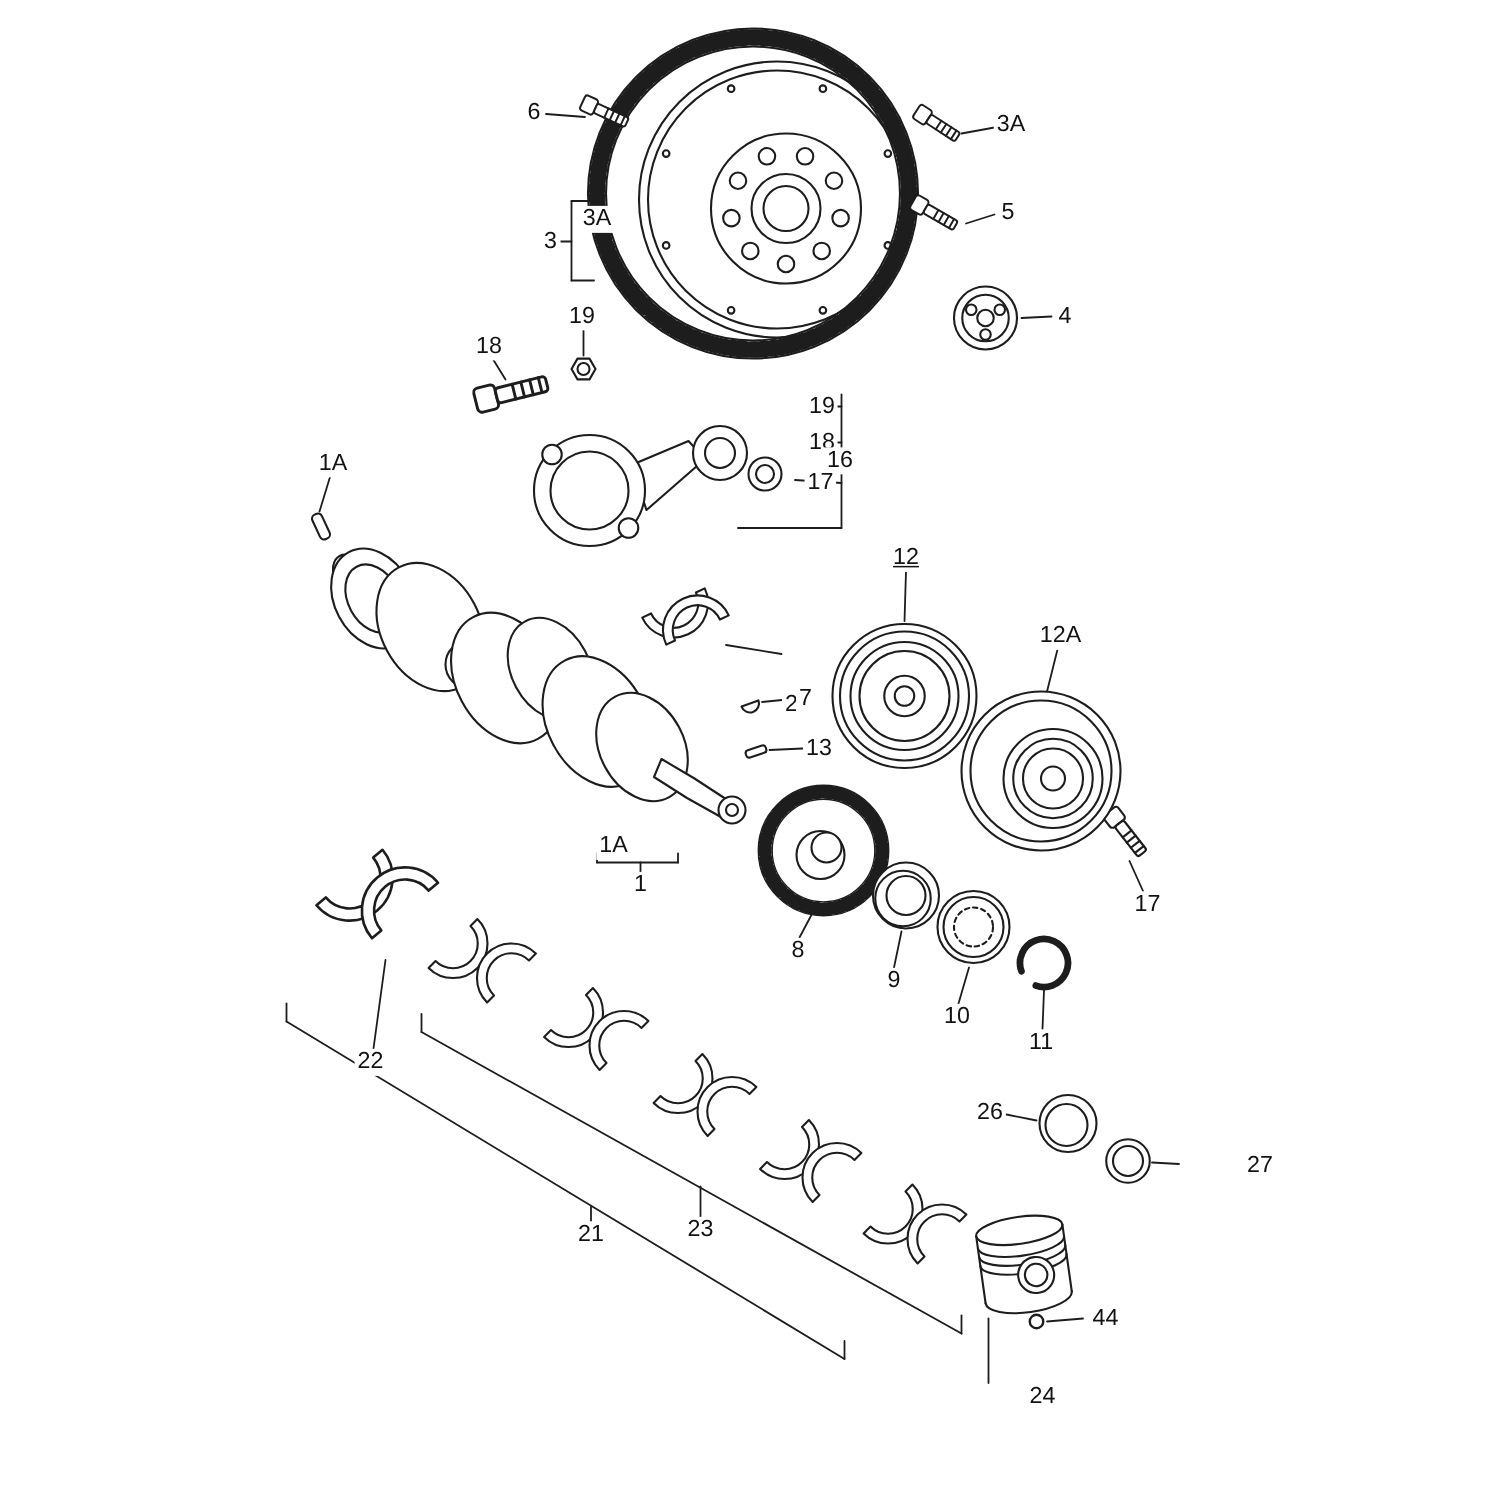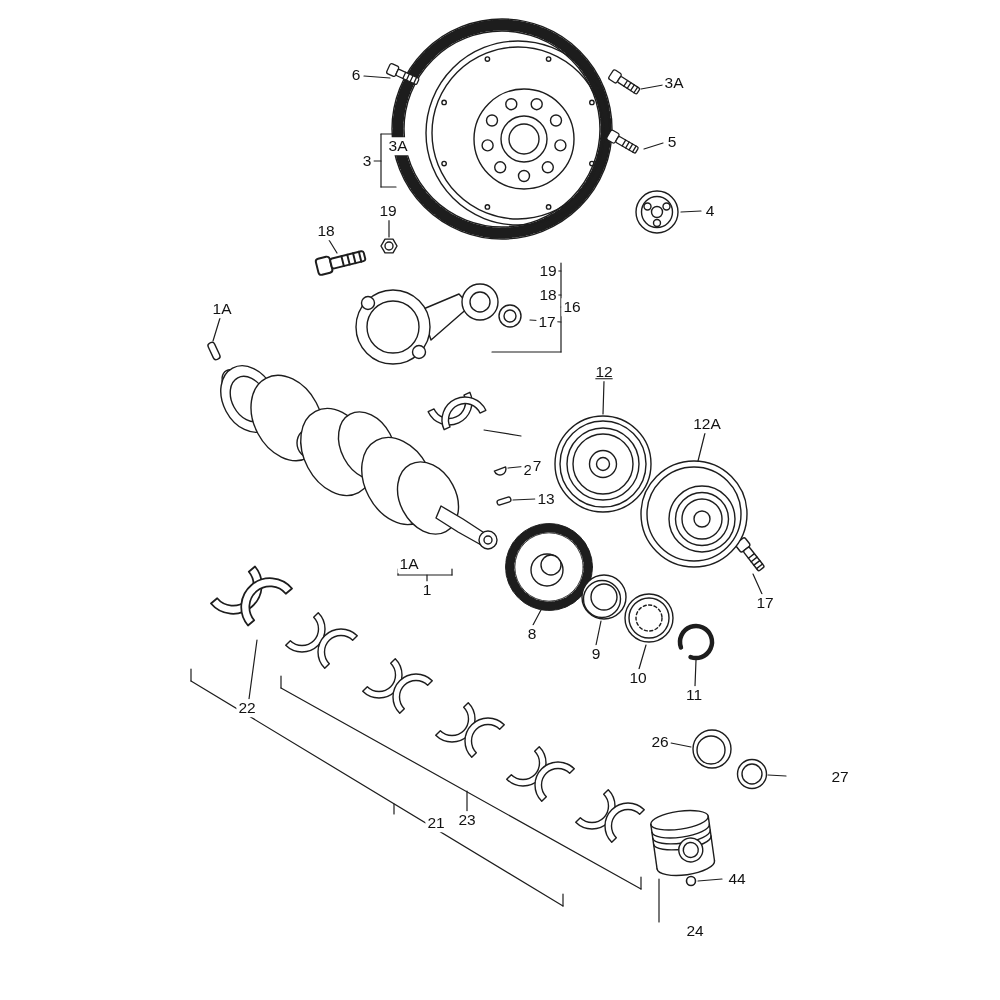--- a/index.html
+++ b/index.html
@@ -292,37 +292,37 @@
       <div class="part-label" style="left: 356px; top: 75px;">6</div>
       <div class="part-label" style="left: 674px; top: 83px;">3A</div>
       <div class="part-label" style="left: 367px; top: 161px;">3</div>
       <div class="part-label" style="left: 398px; top: 146px;">3A</div>
       <div class="part-label" style="left: 672px; top: 142px;">5</div>
       <div class="part-label" style="left: 710px; top: 211px;">4</div>
       <div class="part-label" style="left: 326px; top: 231px;">18</div>
       <div class="part-label" style="left: 388px; top: 211px;">19</div>
       <div class="part-label" style="left: 548px; top: 271px;">19</div>
       <div class="part-label" style="left: 548px; top: 295px;">18</div>
-      <div class="part-label" style="left: 572px; top: 307px; text-align: center;">16</div>
+      <div class="part-label" style="left: 560px; top: 307px; text-align: center;">16</div>
       <div class="part-label" style="left: 547px; top: 322px;">17</div>
       <div class="part-label" style="left: 222px; top: 309px;">1A</div>
       <div class="part-label" style="left: 604px; top: 372px; text-decoration: underline;">12</div>
       <div class="part-label" style="left: 707px; top: 424px; text-align: right;">12A</div>
       <div class="part-label" style="left: 532px; top: 437px; margin-top: 33px;">20</div>
       <div class="part-label" style="left: 537px; top: 466px;">7</div>
       <div class="part-label" style="left: 546px; top: 499px;">13</div>
       <div class="part-label" style="left: 409px; top: 564px;">1A</div>
       <div class="part-label" style="left: 427px; top: 590px;">1</div>
       <div class="part-label" style="left: 532px; top: 634px;">8</div>
       <div class="part-label" style="left: 596px; top: 654px;">9</div>
       <div class="part-label" style="left: 638px; top: 678px;">10</div>
       <div class="part-label" style="left: 694px; top: 695px;">11</div>
       <div class="part-label" style="left: 765px; top: 603px;">17</div>
       <div class="part-label" style="left: 247px; top: 708px;">22</div>
-      <div class="part-label" style="left: 394px; top: 823px; margin-left: 42px;">21</div>
+      <div class="part-label" style="left: 394px; top: 823px;">21</div>
       <div class="part-label" style="left: 467px; top: 820px; text-align: center;">23</div>
       <div class="part-label" style="left: 660px; top: 742px;">26</div>
       <div class="part-label" style="left: 796px; top: 777px; margin-left: 44px;">27</div>
       <div class="part-label" style="left: 737px; top: 879px;">44</div>
       <div class="part-label" style="left: 695px; top: 931px;">24</div>
     </div>
 
 </div>
 
 </body></html>

